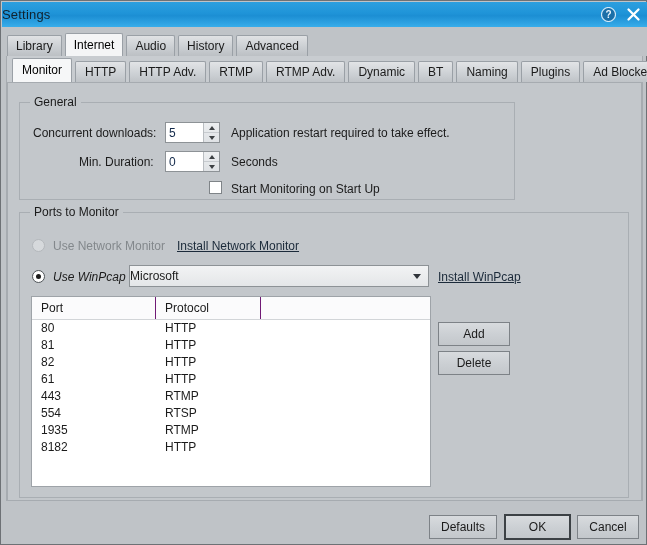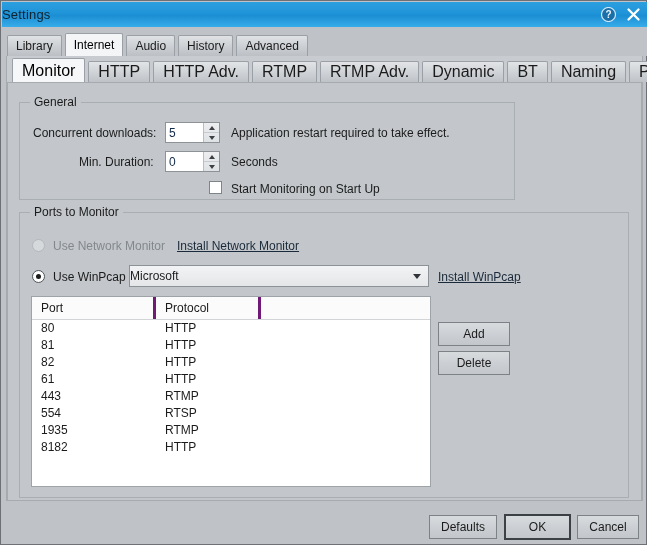--- a/index.html
+++ b/index.html
@@ -83,21 +83,21 @@
     position: absolute; left: 5px; top: 55px;
     width: 637px; height: 26px;
     display: flex; align-items: flex-end;
     padding-left: 6px;
     box-sizing: border-box;
   }
   .itab {
     height: 21px; line-height: 20px;
     padding: 0 9px;
     margin-right: 3px;
-    font-size: 16px;
+    font-size: 12px;
     background: linear-gradient(to bottom, #e2e4e6 0%, #ced2d6 55%, #bfc3c7 100%);
     border: 1px solid #9aa0a6;
     border-bottom: none;
     border-radius: 2px 2px 0 0;
     box-sizing: border-box;
     cursor: default;
     white-space: nowrap;
     color: #1b1b1b;
   }
   .itab.active {
@@ -230,21 +230,21 @@
   #ports-table .thead {
     display: flex;
     height: 23px;
     background: #fbfbfc;
     border-bottom: 1px solid #d2d5d8;
     box-sizing: border-box;
   }
   #ports-table .th {
     font-size: 12px; color: #1b1b1b;
     line-height: 22px; padding-left: 9px;
-    border-right: 3px solid #701a75;
+    border-right: 1px solid #701a75;
     box-sizing: border-box;
     white-space: nowrap;
   }
   #ports-table .th.c0 { width: 124px; }
   #ports-table .th.c1 { width: 105px; }
   #ports-table .th.c2 { flex: 1; border-right: none; }
   #ports-table .trow { display: flex; height: 17px; }
   #ports-table .td {
     font-size: 12px; color: #1b1b1b;
     line-height: 17px; padding-left: 9px;
@@ -360,21 +360,21 @@
 
   <div class="group" id="group-ports">
     <span class="legend">Ports to Monitor</span>
   </div>
 
   <div class="radio off" style="left:31px; top:238px;"></div>
   <div class="lbl disabled" style="left:52px; top:238px;">Use Network Monitor</div>
   <div class="link" style="left:176px; top:238px;">Install Network Monitor</div>
 
   <div class="radio on" style="left:31px; top:269px;"></div>
-  <div class="lbl" style="left:52px; top:269px;">Use WinPcap</div>
+  <div class="lbl" style="left:52px; top:269px;font-style:italic;">Use WinPcap</div>
   <div class="combo" style="left:128px; top:264px; width:300px;">
     <span class="cval">Microsoft</span>
     <span class="cbtn">
         <span class="chev"></span>
       </span>
   </div>
   <div class="link" style="left:437px; top:269px;">Install WinPcap</div>
 
   <div id="ports-table">
     <div class="thead">

